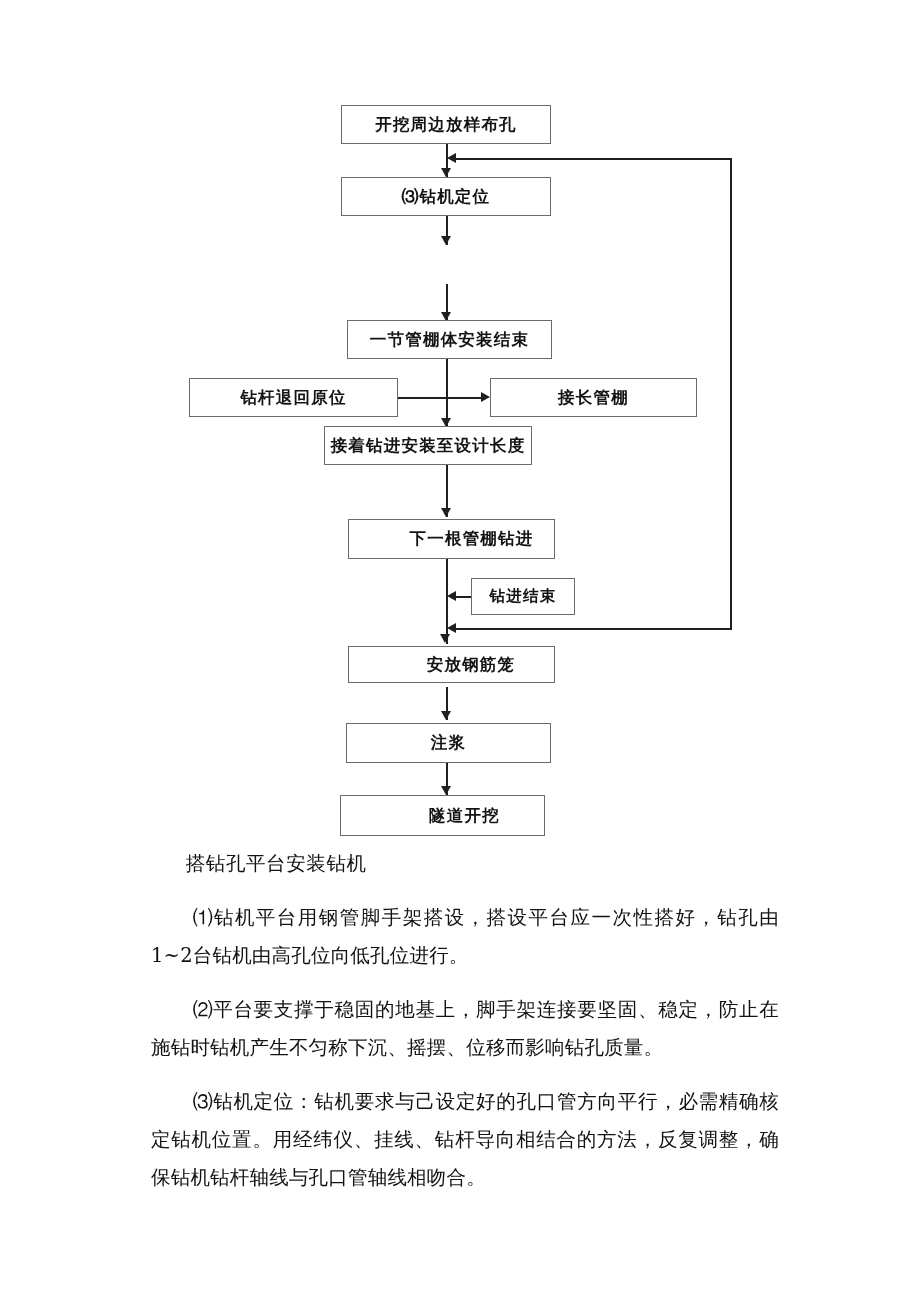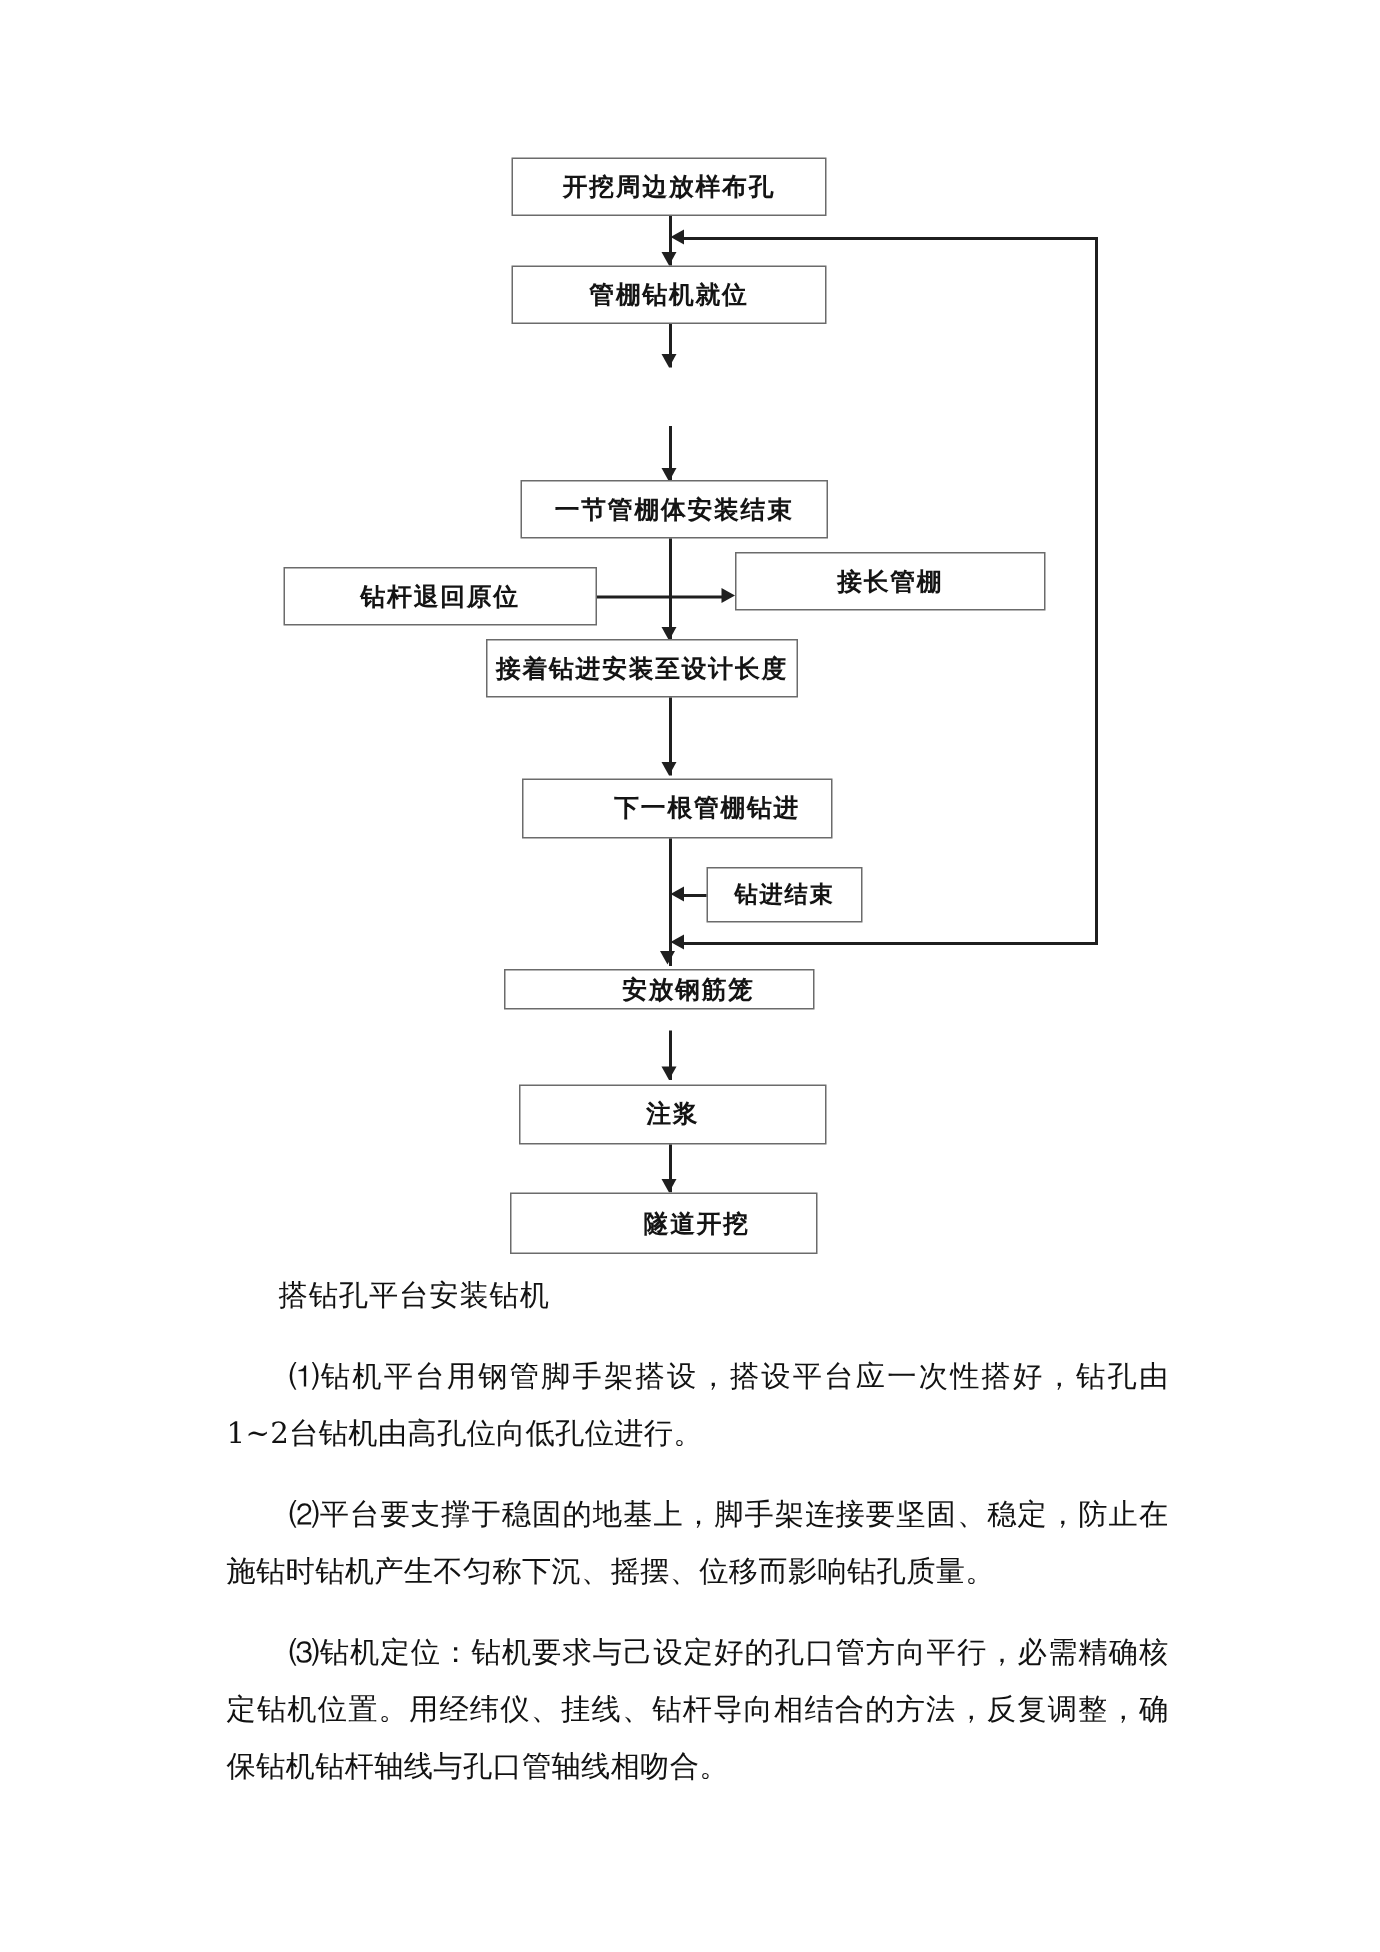--- a/index.html
+++ b/index.html
@@ -107,21 +107,21 @@
 <div id="flowchart">
 
   <div class="node" style="left:341px; top:105px; width:210px; height:39px;">
     <span>开挖周边放样布孔</span>
   </div>
 
   <div class="vline" style="left:446px; top:144px; height:34px;"></div>
   <div class="arrow-down" style="left:441px; top:168px;"></div>
 
   <div class="node" style="left:341px; top:177px; width:210px; height:39px;">
-    <span>管棚钻机就位</span>
+    <span>⑶钻机定位</span>
   </div>
 
   <div class="vline" style="left:446px; top:216px; height:29px;"></div>
   <div class="arrow-down" style="left:441px; top:236px;"></div>
 
 
   <div class="vline" style="left:446px; top:284px; height:37px;"></div>
   <div class="arrow-down" style="left:441px; top:312px;"></div>
 
   <div class="node" style="left:347px; top:320px; width:205px; height:39px;">
@@ -131,21 +131,21 @@
   <div class="vline" style="left:446px; top:359px; height:67px;"></div>
   <div class="arrow-down" style="left:441px; top:418px;"></div>
 
   <div class="node" style="left:189px; top:378px; width:209px; height:39px;">
     <span>钻杆退回原位</span>
   </div>
 
   <div class="hline" style="left:398px; top:397px; width:84px;"></div>
   <div class="arrow-right" style="left:481px; top:392px;"></div>
 
-  <div class="node" style="left:490px; top:368px; width:207px; height:39px;">
+  <div class="node" style="left:490px; top:378px; width:207px; height:39px;">
     <span>接长管棚</span>
   </div>
 
   <div class="node" style="left:324px; top:426px; width:208px; height:39px;">
     <span>接着钻进安装至设计长度</span>
   </div>
 
   <div class="vline" style="left:446px; top:465px; height:52px;"></div>
   <div class="arrow-down" style="left:441px; top:508px;"></div>
 
@@ -161,21 +161,21 @@
   </div>
   <div class="hline" style="left:456px; top:596px; width:15px;"></div>
   <div class="arrow-left" style="left:447px; top:591px;"></div>
 
   <div class="vline" style="left:730px; top:158px; height:470px;"></div>
   <div class="hline" style="left:456px; top:158px; width:276px;"></div>
   <div class="arrow-left" style="left:447px; top:153px;"></div>
   <div class="hline" style="left:456px; top:628px; width:276px;"></div>
   <div class="arrow-left" style="left:447px; top:623px;"></div>
 
-  <div class="node" style="left:336px; top:646px; width:207px; height:27px;padding-left:39px;">
+  <div class="node" style="left:348px; top:646px; width:207px; height:37px;padding-left:39px;">
     <span>安放钢筋笼</span>
   </div>
 
   <div class="vline" style="left:446px; top:687px; height:33px;"></div>
   <div class="arrow-down" style="left:441px; top:711px;"></div>
 
   <div class="node" style="left:346px; top:723px; width:205px; height:40px;">
     <span>注浆</span>
   </div>
 

